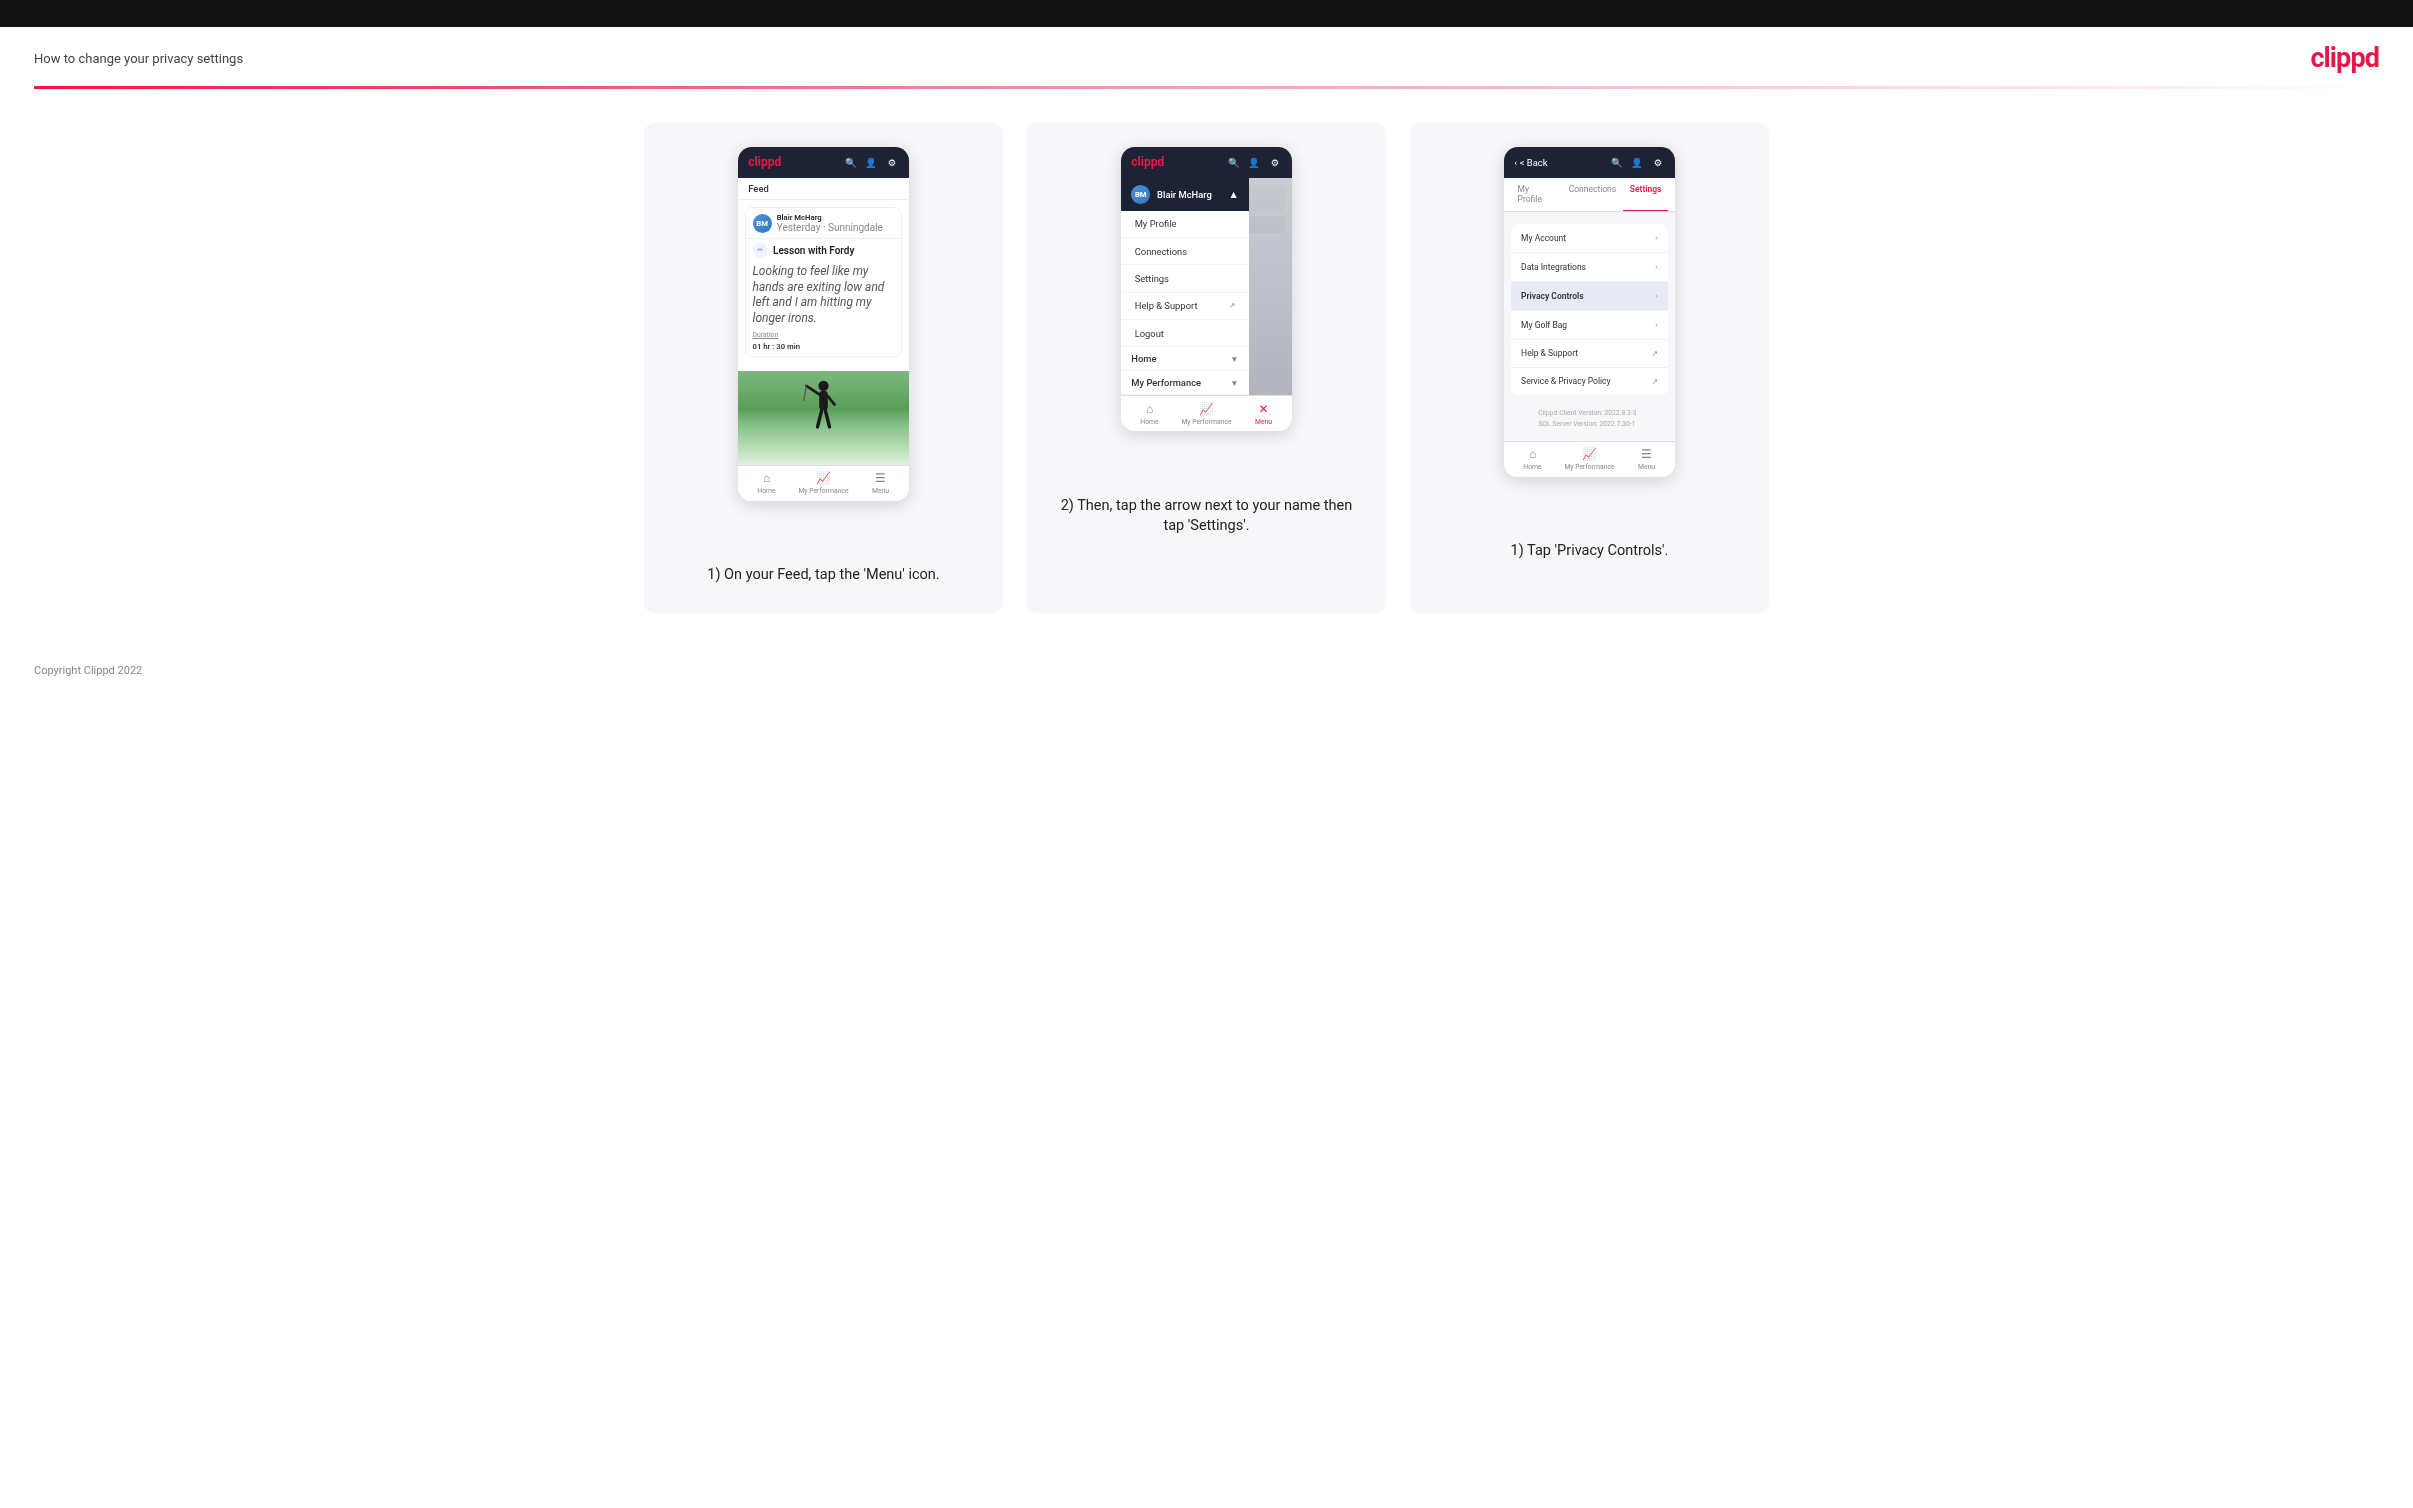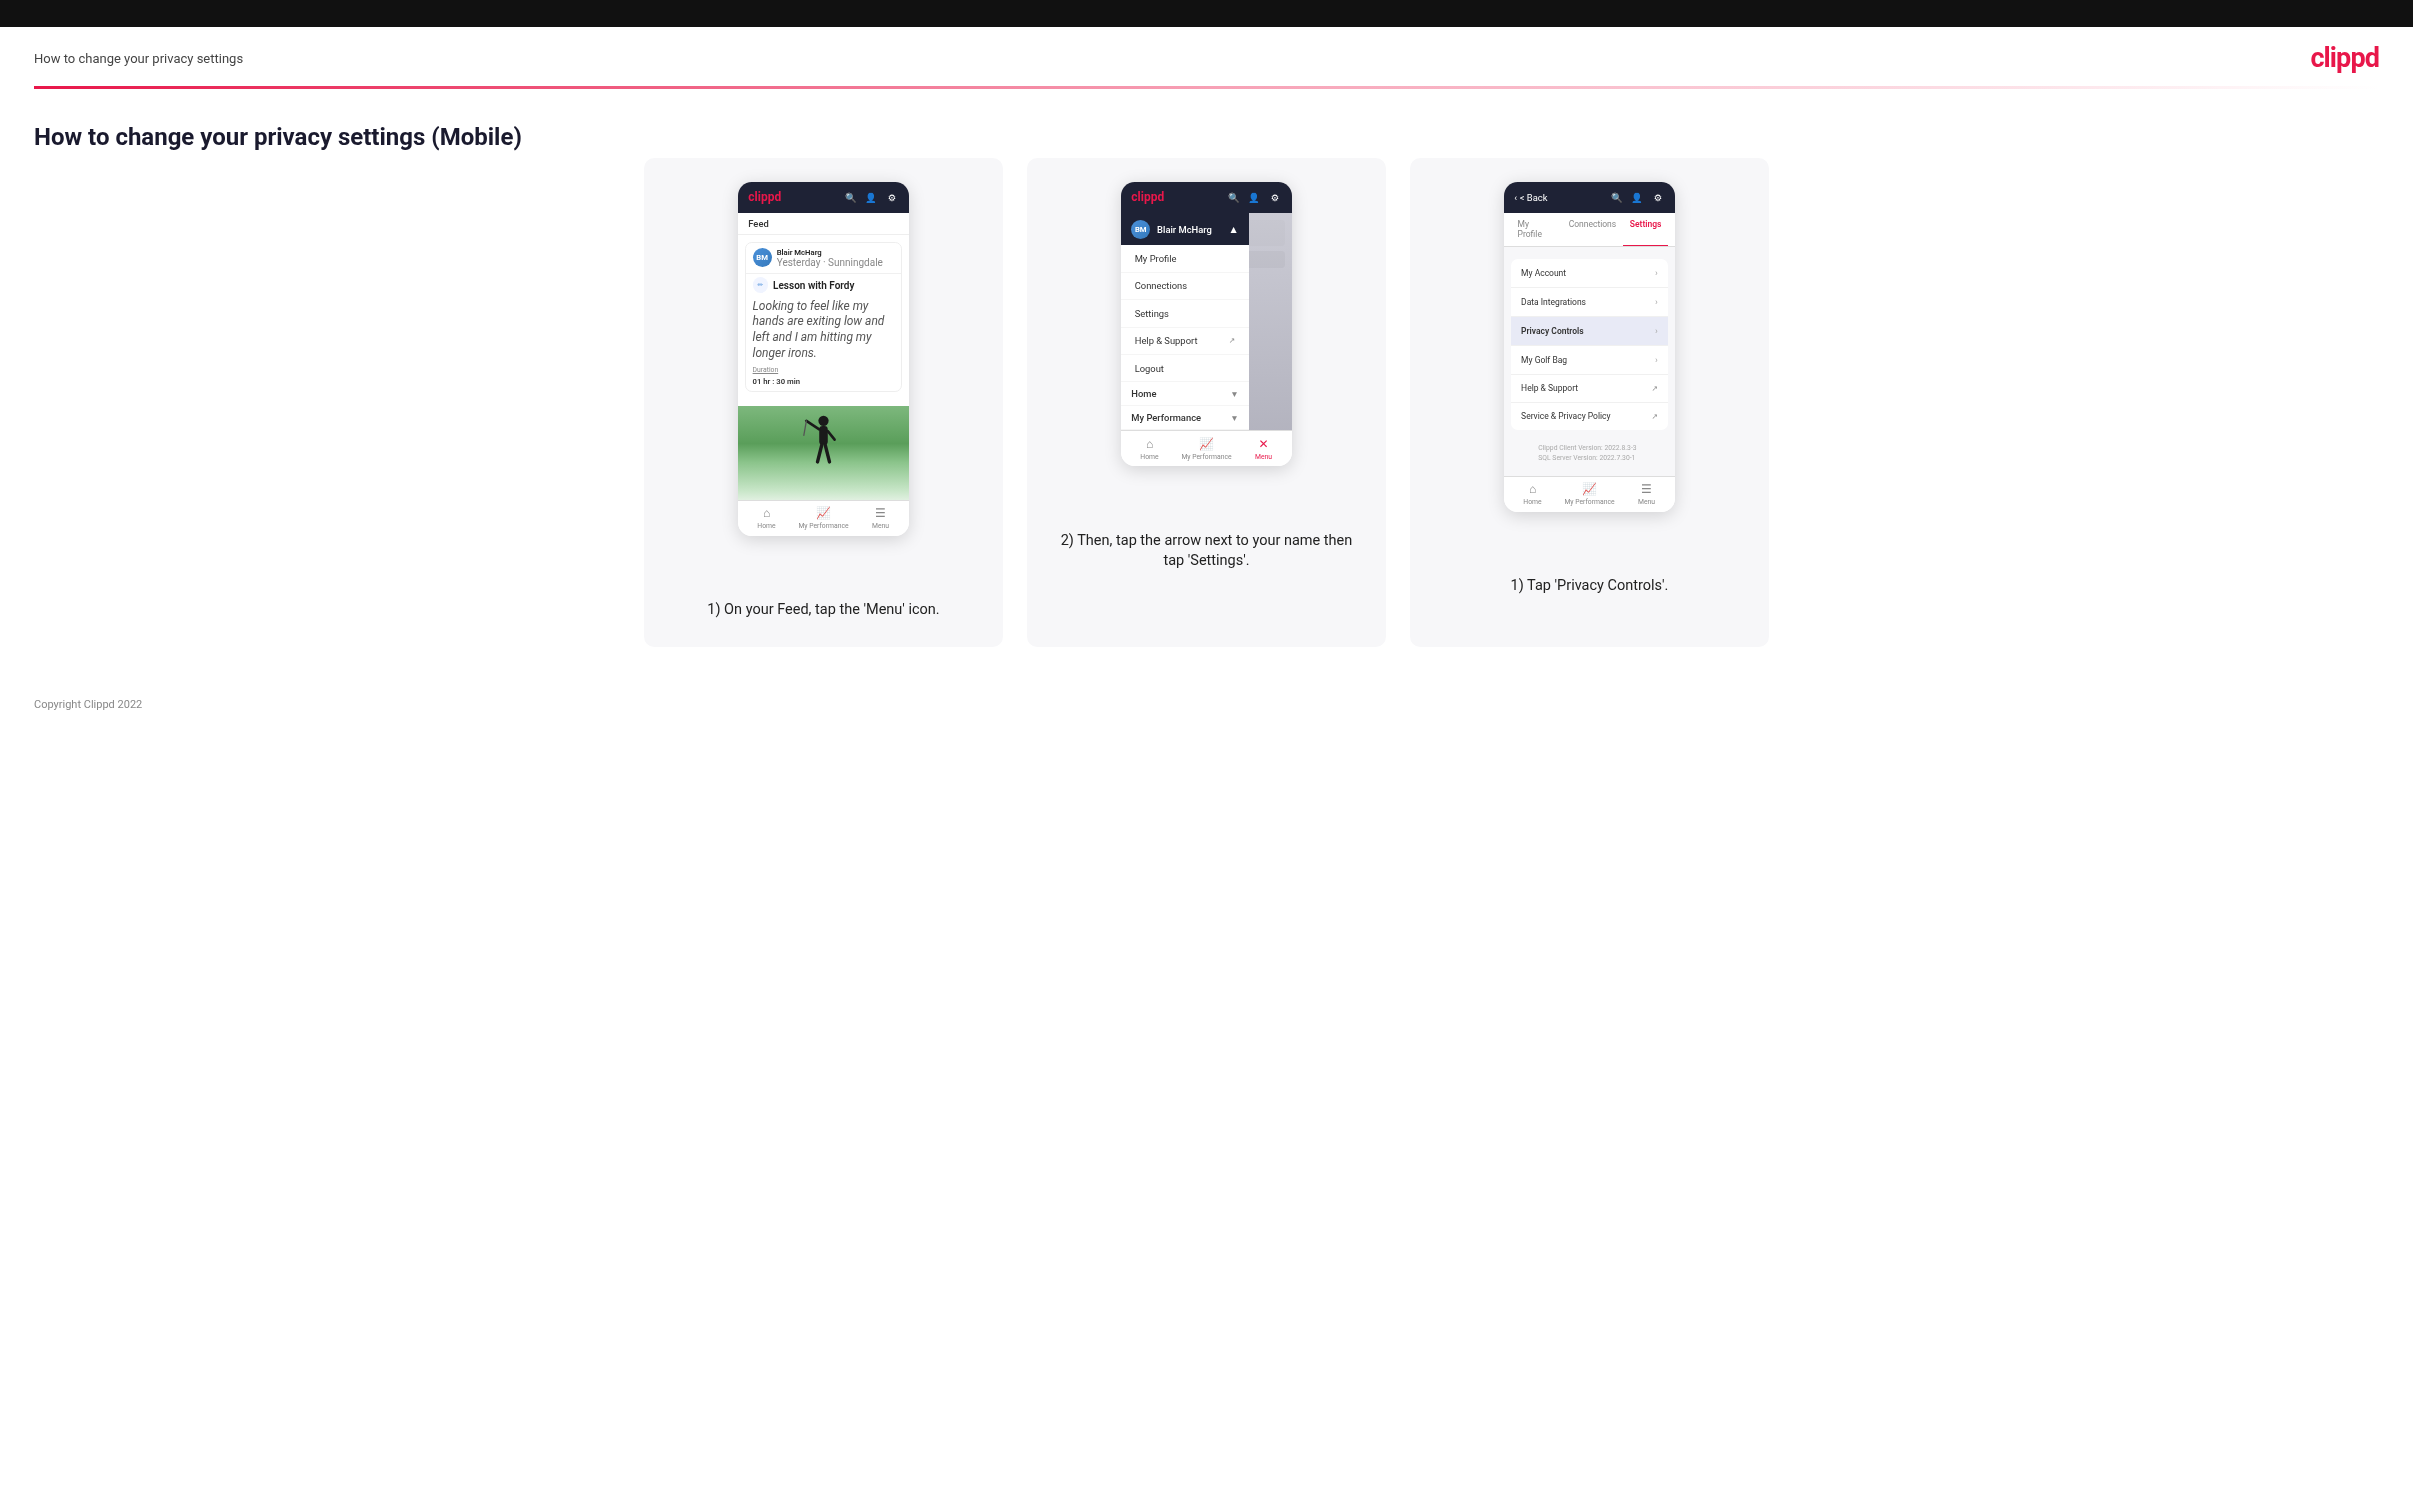--- a/index.html
+++ b/index.html
@@ -412,21 +412,20 @@
 <div class="top-bar"></div>
 
 <div class="header">
   <span class="header-title">How to change your privacy settings</span>
   <span class="logo">clippd</span>
 </div>
 
 <div class="header-divider"></div>
 
 <div class="main">
-  <h1 class="page-heading">How to change your privacy settings (Mobile)</h1>
 
   <div class="steps-container">
 
     <div class="step-card">
       <div class="phone-mockup">
 
         <div class="phone-nav">
           <span class="phone-nav-logo">clippd</span>
           <div class="phone-nav-icons">
             <span class="phone-nav-icon">🔍</span>

